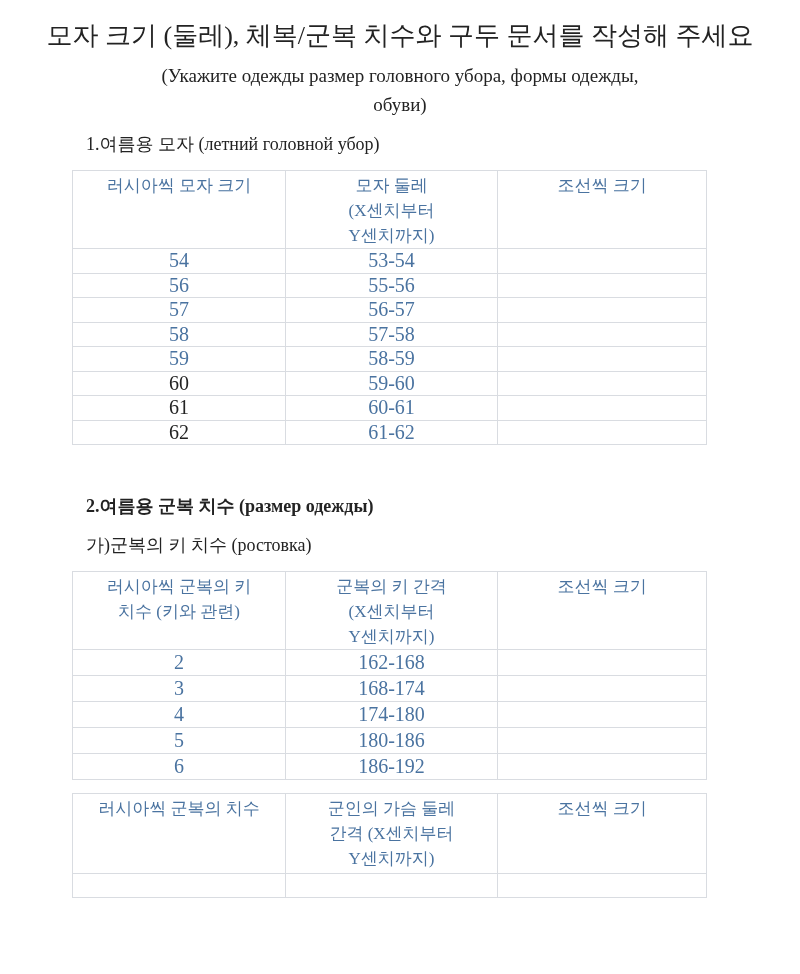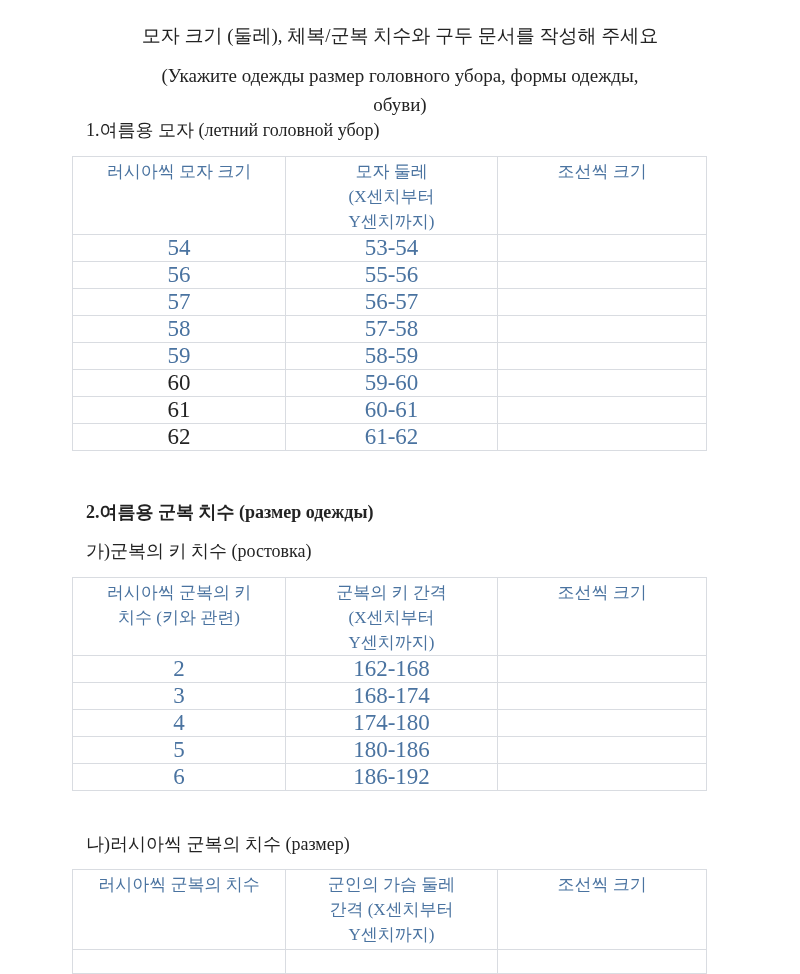--- a/index.html
+++ b/index.html
@@ -7,29 +7,29 @@
     --ink:#232323;
     --border:#d9dce1;
   }
   html,body{margin:0;padding:0;}
   body{
     width:800px;height:974px;overflow:hidden;background:#ffffff;
     font-family:"Liberation Serif","DejaVu Serif",serif;color:var(--ink);
   }
   .doc{padding-top:24px;}
   .title{
-    text-align:center;font-size:19px;line-height:23px;margin:0 40px;
+    text-align:center;font-size:26px;line-height:23px;margin:0 40px;
   }
   .subtitle{
     text-align:center;font-size:19px;line-height:29px;margin:14px 60px 0;
   }
   .sec-heading{
     font-size:18px;line-height:23px;margin:0 0 0 86px;font-weight:normal;
   }
-  .mt-sec1{}
+  .mt-sec1{margin-top:14px;}
   .mt-sec2{margin-top:50px;font-weight:bold;}
   .mt-sec2a{margin-top:16px;}
   .mt-sec2b{margin-top:42px;}
   table.t{
     border-collapse:collapse;table-layout:fixed;
     width:634px;margin:14px 0 0 72px;
   }
   table.t3{margin-top:13px;}
   col.c1{width:213px;}
   col.c2{width:212px;}
@@ -37,21 +37,21 @@
   .t th,.t td{
     border:1px solid var(--border);
     text-align:center;padding:0;box-sizing:border-box;
     font-weight:normal;
   }
   .t th{
     color:var(--blue);font-size:17px;line-height:25px;
     vertical-align:top;padding-top:2px;white-space:pre-line;
   }
   .t td{
-    color:var(--blue);font-size:23px;
+    color:var(--blue);font-size:20px;
   }
   .t1 th{height:78px;}
   .t1 td{height:24.5px;}
   .t2 th{height:77px;}
   .t2 td{height:26px;}
   .t3 th{height:80px;}
   .t3 td{height:24px;}
   td.dark{color:var(--ink);}
 </style>
 </head>
@@ -169,21 +169,20 @@
         <td></td>
       </tr>
       <tr>
         <td>6</td>
         <td>186-192</td>
         <td></td>
       </tr>
     </tbody>
   </table>
 
-  <div class="sec-heading mt-sec2b">나)러시아씩 군복의 치수 (размер)</div>
 
   <table class="t t3">
     <colgroup>
         <col class="c1">
         <col class="c2">
         <col class="c3">
       </colgroup>
     <thead>
       <tr>
         <th>러시아씩 군복의 치수</th>

